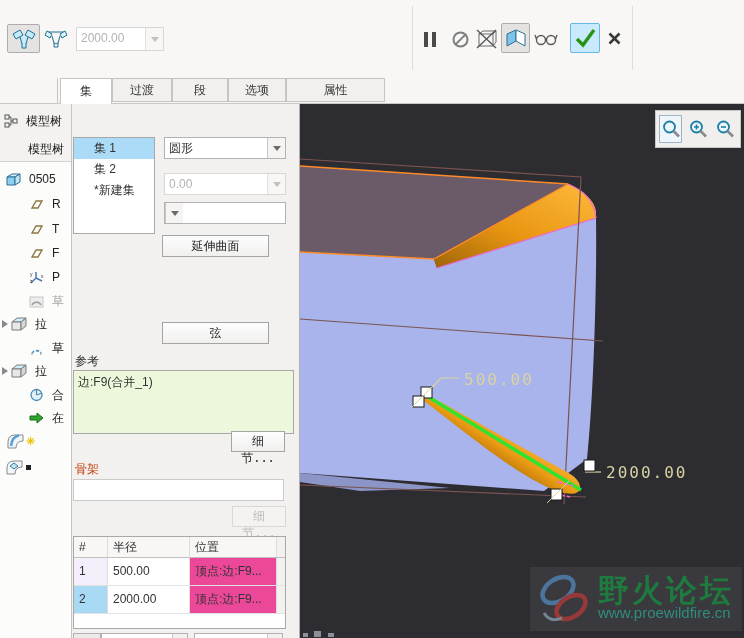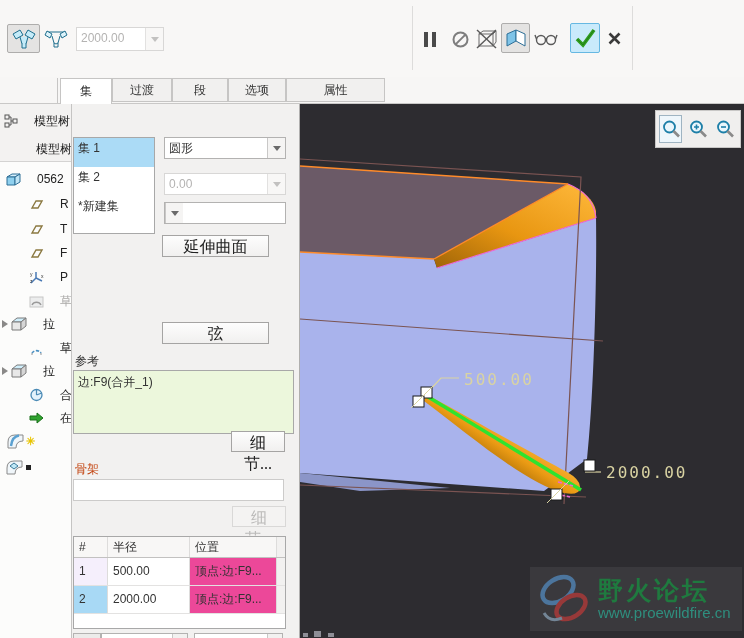--- a/index.html
+++ b/index.html
@@ -31,47 +31,47 @@
   .tab.active{background:#fff;height:26px;border-bottom:none;z-index:3}
   .tabline{position:absolute;left:0;top:103px;width:744px;height:1px;background:#c9c8c7}
   .tabstub{position:absolute;left:57px;top:78px;width:1px;height:25px;background:#c6c5c4}
 
   
   .tree{position:absolute;left:0;top:104px;width:72px;height:534px;background:#fcfcfb;
         border-right:1px solid #c5c4c3;overflow:hidden;box-sizing:border-box}
   .tree-head{position:absolute;left:0;top:0;width:72px;height:57px;background:#f3f2f1;
              border-bottom:1px solid #d4d3d2}
   .titem{position:absolute;height:20px;display:flex;align-items:center;white-space:nowrap;cursor:pointer}
-  .tlabel{margin-left:16px;color:#222}
+  .tlabel{margin-left:8px;color:#222}
   .tlabel.dim{color:#a9a8a7}
   .exp{width:0;height:0;border-left:6px solid #8a8988;border-top:4px solid transparent;
        border-bottom:4px solid transparent;margin-right:3px}
   .star{color:#e8c400;font-size:11px;margin-left:2px;font-weight:bold}
   .sq{width:5px;height:5px;background:#222;margin-left:3px}
 
   
   .panel{position:absolute;left:72px;top:104px;width:228px;height:534px;background:#f2f1f0;
          border-right:1px solid #b0afae;overflow:hidden;box-sizing:border-box}
   .listbox{position:absolute;left:1px;top:33px;width:82px;height:97px;background:#fff;
            border:1px solid #a8a8a8;box-sizing:border-box}
-  .litem{height:29px;line-height:21px;padding-left:4px;cursor:pointer;white-space:nowrap}
+  .litem{height:21px;line-height:21px;padding-left:20px;cursor:pointer;white-space:nowrap}
   .litem.sel{background:#abdbf6}
   .pbtn{position:absolute;left:90px;width:107px;height:22px;background:linear-gradient(#fdfdfd,#f1f0ef);
-        border:1px solid #a5a4a3;font-size:16px;color:#222;cursor:pointer;
+        border:1px solid #a5a4a3;font-size:12px;color:#222;cursor:pointer;
         font-family:"Liberation Sans",sans-serif;box-sizing:border-box}
   .pbtn:disabled,.pbtn.disabled{color:#bcbbba;border-color:#d9d8d7;background:#f5f4f3}
   .flabel{position:absolute;left:3px;color:#333}
   .flabel.dim{color:#c2410c}
   .refbox{position:absolute;left:1px;top:266px;width:211px;height:56px;background:#ecf7dc;
           border:1px solid #a8a8a8;padding:3px 4px;box-sizing:content-box;cursor:pointer}
   .spinebox{position:absolute;left:1px;top:375px;width:209px;height:20px;background:#fff;
             border:1px solid #cccbca}
   .detbtn{position:absolute;width:54px;height:21px;background:linear-gradient(#fdfdfd,#f1f0ef);
-          border:1px solid #a5a4a3;font-size:16px;color:#222;cursor:pointer;
-          font-family:Liberation Serif, serif}
+          border:1px solid #a5a4a3;font-size:12px;color:#222;cursor:pointer;
+          font-family:Liberation Mono, monospace}
   .detbtn.disabled{color:#bcbbba;border-color:#d9d8d7;background:#f4f3f2}
 
   .rtable{position:absolute;left:1px;top:432px;width:213px;height:93px;background:#fff;
           border:1px solid #a8a8a8;box-sizing:border-box;font-size:12px}
   .trow{display:flex;height:27px;line-height:27px;border-bottom:1px solid #e3e2e1}
   .trow.head{height:20px;line-height:20px;background:#f8f7f6;border-bottom:1px solid #c2c1c0}
   .tc{padding-left:5px;white-space:nowrap;overflow:hidden;box-sizing:border-box;
       border-right:1px solid #dddcdb}
   .c-num{width:34px}.c-rad{width:82px}.c-pos{width:87px}
   .c-scroll{flex:1;border-right:none;background:#f2f1f0}
@@ -87,21 +87,21 @@
   .canvas{position:absolute;left:300px;top:104px;width:444px;height:534px;background:#2d2c30;overflow:hidden}
   .magbar{position:absolute;left:355px;top:6px;width:86px;height:38px;background:#f0efee;
           border:1px solid #c8c7c6;display:flex;align-items:center;gap:4px;padding:0 3px;box-sizing:border-box}
   .magbtn{width:25px;height:28px;display:flex;align-items:center;justify-content:center;
           background:transparent;border:1px solid transparent;padding:0;cursor:pointer}
   .magbtn.framed{border:1px solid #9fb4c2;background:#eef6fb}
 
   .watermark{position:absolute;left:230px;top:463px;width:212px;height:64px;
              background:rgba(235,235,245,0.07);display:flex;align-items:center;padding:2px 4px;box-sizing:border-box}
   .wm-text{margin-left:6px}
-  .wm-title{font-size:25px;font-weight:bold;color:#1f7a3f;letter-spacing:3px;line-height:26px;
+  .wm-title{font-size:31px;font-weight:bold;color:#1f7a3f;letter-spacing:3px;line-height:26px;
             font-family:"Liberation Serif",serif}
   .wm-url{font-size:15px;color:#2f8e7e;line-height:17px}
 </style>
 </head>
 <body>
 
 <div class="toolbar">
 
   <button class="tbtn pressed" style="left:7px;top:24px;width:33px;height:29px">
     <svg width="26" height="24" viewBox="0 0 26 24">
@@ -217,21 +217,21 @@
   <div class="titem" style="left:20px;top:35px">
     <span class="tlabel">模型树</span>
   </div>
 
   <div class="titem" style="left:6px;top:65px">
     <svg width="15" height="13" viewBox="0 0 15 13">
       <polygon points="1,4 6,1 14,1 9,4" fill="#d6effb" stroke="#2d6e96"></polygon>
       <polygon points="1,4 9,4 9,12 1,12" fill="#8fd0ee" stroke="#2d6e96"></polygon>
       <polygon points="9,4 14,1 14,9 9,12" fill="#bfe4f5" stroke="#2d6e96"></polygon>
     </svg>
-    <span class="tlabel">0562</span>
+    <span class="tlabel">0505</span>
   </div>
 
   <div class="titem" style="left:29px;top:90px">
     <svg width="15" height="11" viewBox="0 0 15 11">
       <polygon points="3,9 7,2 13,2 9,9" fill="none" stroke="#8a7840" stroke-width="1.4"></polygon>
     </svg>
     <span class="tlabel">R</span>
   </div>
   <div class="titem" style="left:29px;top:115px">
     <svg width="15" height="11" viewBox="0 0 15 11">

